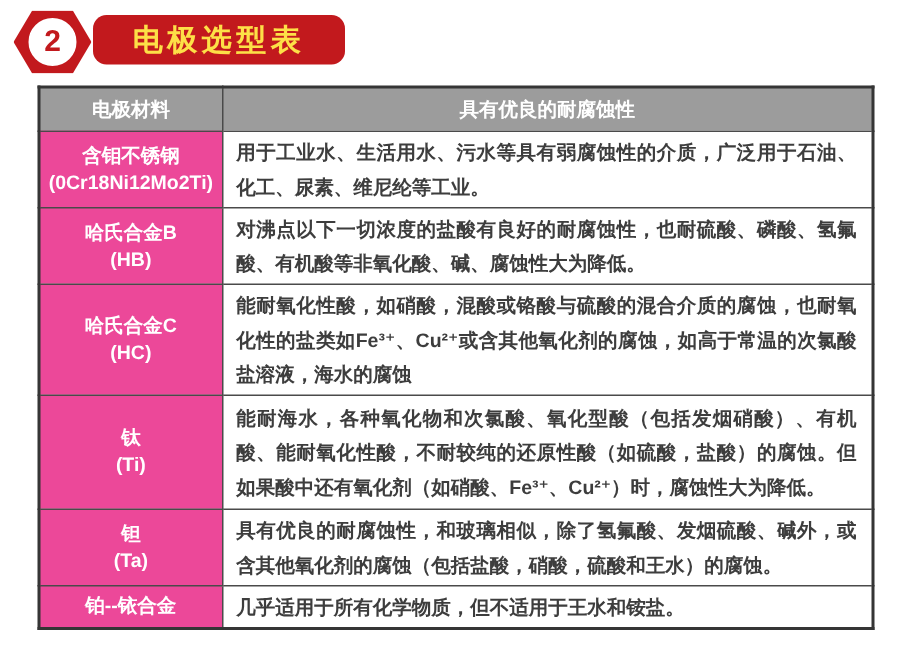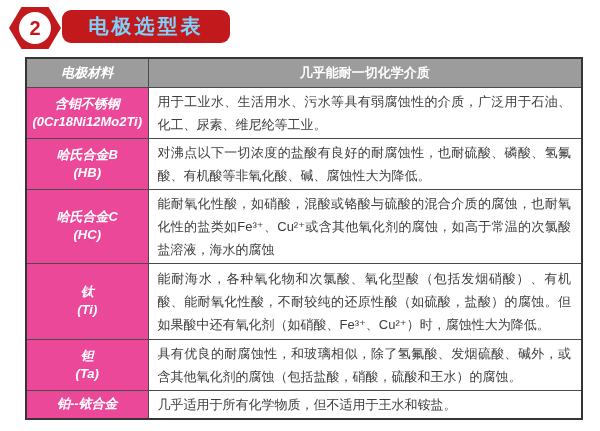--- a/index.html
+++ b/index.html
@@ -23,73 +23,73 @@
     background:#ffffff;border:2px solid #ffffff;
     display:flex;align-items:center;justify-content:center;
     color:#c2191d;font-weight:bold;font-size:20px;line-height:1;
   }
   .banner{
     position:absolute;left:62px;top:10px;width:168px;height:33px;
     background:#c2191d;border-radius:9px;
     display:flex;align-items:center;justify-content:center;
   }
   .banner span{
-    color:#7dd3fc;font-size:20px;font-weight:bold;letter-spacing:3px;
+    color:#fde047;font-size:20px;font-weight:bold;letter-spacing:3px;
   }
   
   table.sel{
     position:absolute;left:25px;top:57px;
     width:558px;
     border-collapse:collapse;
     table-layout:fixed;
   }
   table.sel td,table.sel th{
     border:1px solid #4a4a4a;
     box-sizing:border-box;
   }
   table.sel{border:2px solid #353535;}
-  th.c1,td.c1{width:122px;font-style:italic;}
+  th.c1,td.c1{width:122px;}
   th{
     background:#9c9c9c;color:#ffffff;
     font-size:13px;font-weight:bold;
     height:29px;text-align:center;padding:2px 4px;
   }
   td.c1{
     background:#ec4899;color:#ffffff;
     font-size:13px;font-weight:bold;
     text-align:center;vertical-align:middle;
     padding:2px 3px;line-height:1.35;
   }
   td.c2{
     background:#ffffff;color:#3d3d3d;
     font-size:13px;line-height:23px;
     text-align:justify;vertical-align:middle;
     padding:2px 10px 2px 9px;
-    font-weight:normal;
+    font-weight:bold;
   }
   .mat-sub:empty{display:none;}
   .mat-name,.mat-sub{display:block;}
 </style>
 </head>
 <body>
 
 <div class="hdr">
   <div class="badge-hex">
     <div class="badge-circle">2</div>
   </div>
   <div class="banner">
     <span>电极选型表</span>
   </div>
 </div>
 
 <table class="sel">
   <tbody>
       <tr>
     <th class="c1">电极材料</th>
-    <th>几乎能耐一切化学介质</th>
+    <th>具有优良的耐腐蚀性</th>
   </tr>
 
   <tr style="height:51px;">
     <td class="c1">
       <span class="mat-name">含钼不锈钢</span>
       <span class="mat-sub">(0Cr18Ni12Mo2Ti)</span>
     </td>
     <td class="c2">用于工业水、生活用水、污水等具有弱腐蚀性的介质，广泛用于石油、化工、尿素、维尼纶等工业。</td>
   </tr>
 

